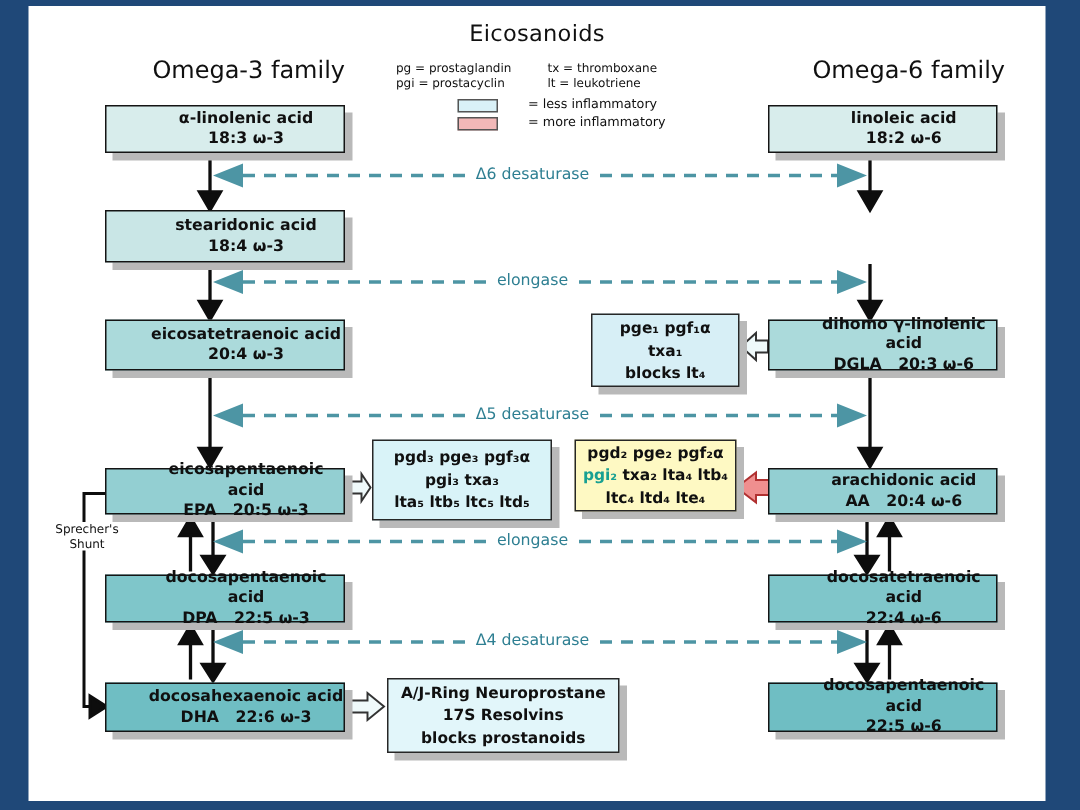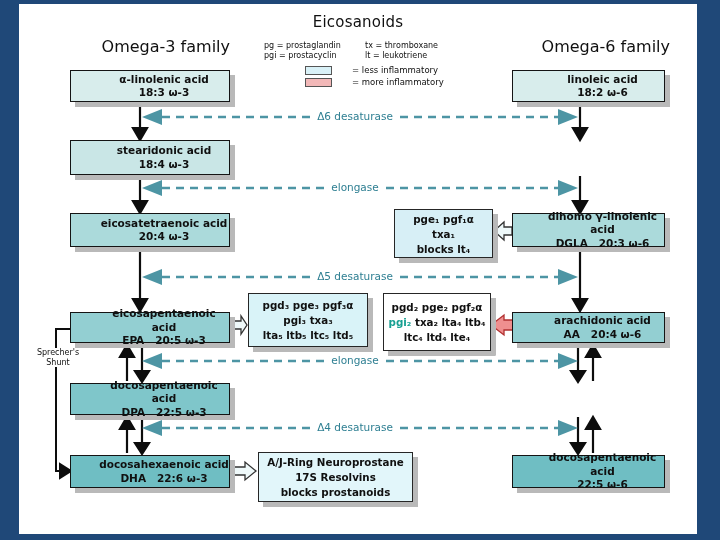--- a/index.html
+++ b/index.html
@@ -30,21 +30,21 @@
   .nr5{top:383px;height:32px;}
   .nr6{top:455px;height:33px;}
   .r1{background:#d8edec;} .r2{background:#c9e6e6;} .r3{background:#abdadb;}
   .r4{background:#93cfd2;} .r5{background:#7fc6ca;} .r6{background:#6fbec3;}
   .formula{white-space:pre;}
   .pbox{box-sizing:border-box;border:1.4px solid #262626;box-shadow:5px 5px 0 #b9b9b9;
         display:flex;flex-direction:column;align-items:center;justify-content:center;
         text-align:center;font-size:10.3px;font-weight:600;line-height:15px;white-space:pre;}
   .pb-dgla{left:394px;top:209px;width:99px;height:49px;background:#d7eff6;justify-content:flex-end;}
   .pb-epa{left:248px;top:293px;width:120px;height:54px;background:#d9f3f8;}
-  .pb-aa{left:383px;top:293px;width:108px;height:58px;background:#ffffff;}
+  .pb-aa{left:383px;top:293px;width:108px;height:48px;background:#fef9c3;}
   .pb-dha{left:258px;top:452px;width:155px;height:50px;background:#e2f6fa;}
   .hl{color:#18a092;}
   .enzyme{left:355px;transform:translateX(-50%);background:#ffffff;padding:0 5px;
           color:#2e7f92;font-size:10.5px;line-height:13px;z-index:2;white-space:pre;}
   .ez1{top:110px;} .ez2{top:181px;} .ez3{top:270px;} .ez4{top:354px;} .ez5{top:421px;}
   .shunt-label{left:30px;top:348px;width:56px;text-align:center;font-size:8px;line-height:9.5px;
                background:#ffffff;z-index:3;}
   .main-label{left:493px;top:320.5px;width:19px;text-align:center;font-size:6.5px;
               font-style:italic;color:#ffffff;z-index:3;line-height:8px;margin-top:32px;}
 </style>
@@ -178,20 +178,24 @@
     <span class="formula">18:2 ω-6</span>
   </div>
   <div class="abs node col6 nr3 r3">
     <span>dihomo γ-linolenic acid</span>
     <span class="formula">DGLA   20:3 ω-6</span>
   </div>
   <div class="abs node col6 nr4 r4">
     <span>arachidonic acid</span>
     <span class="formula">AA   20:4 ω-6</span>
   </div>
+  <div class="abs node col6 nr5 r5">
+    <span>docosatetraenoic acid</span>
+    <span class="formula">22:4 ω-6</span>
+  </div>
   <div class="abs node col6 nr6 r6">
     <span>docosapentaenoic acid</span>
     <span class="formula">22:5 ω-6</span>
   </div>
 
   <div class="abs pbox pb-dgla">
     <span>pge₁ pgf₁α</span>
     <span>txa₁</span>
     <span>blocks lt₄</span>
   </div>

